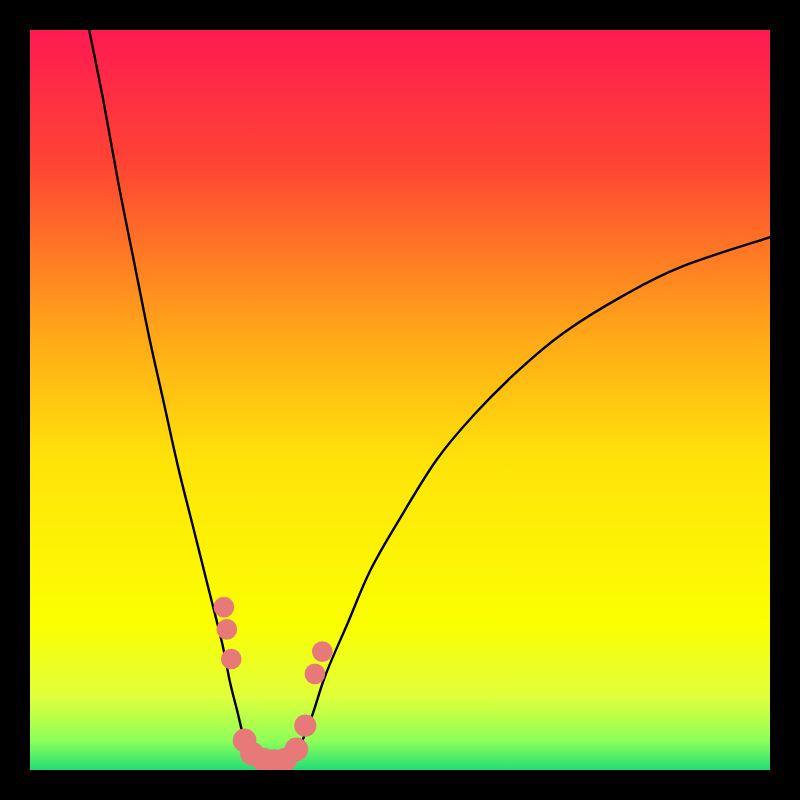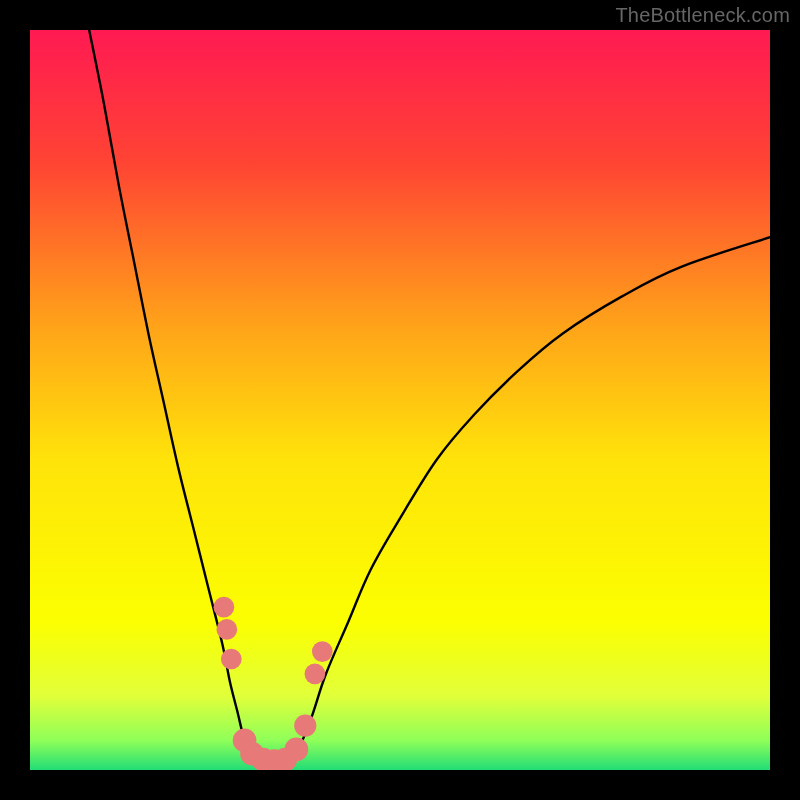--- a/index.html
+++ b/index.html
@@ -41,21 +41,20 @@
     top: 0;
     width: 740px;
     height: 740px;
     display: block;
   }
 </style>
 </head>
 <body>
 
 <div class="frame">
-  <div class="watermark">TheBottleneck.com</div>
   <div class="plot-area">
     <svg class="plot-svg" viewBox="0 0 740 740" preserveAspectRatio="none">
       <defs>
         <linearGradient id="bg-grad" x1="0" y1="0" x2="0" y2="1">
             <stop offset="0%" stop-color="#ff1a52"></stop>
             <stop offset="18%" stop-color="#ff4433"></stop>
             <stop offset="40%" stop-color="#ffa319"></stop>
             <stop offset="57.99999999999999%" stop-color="#ffe30a"></stop>
             <stop offset="80%" stop-color="#fbff00"></stop>
             <stop offset="90%" stop-color="#e1ff3a"></stop>

